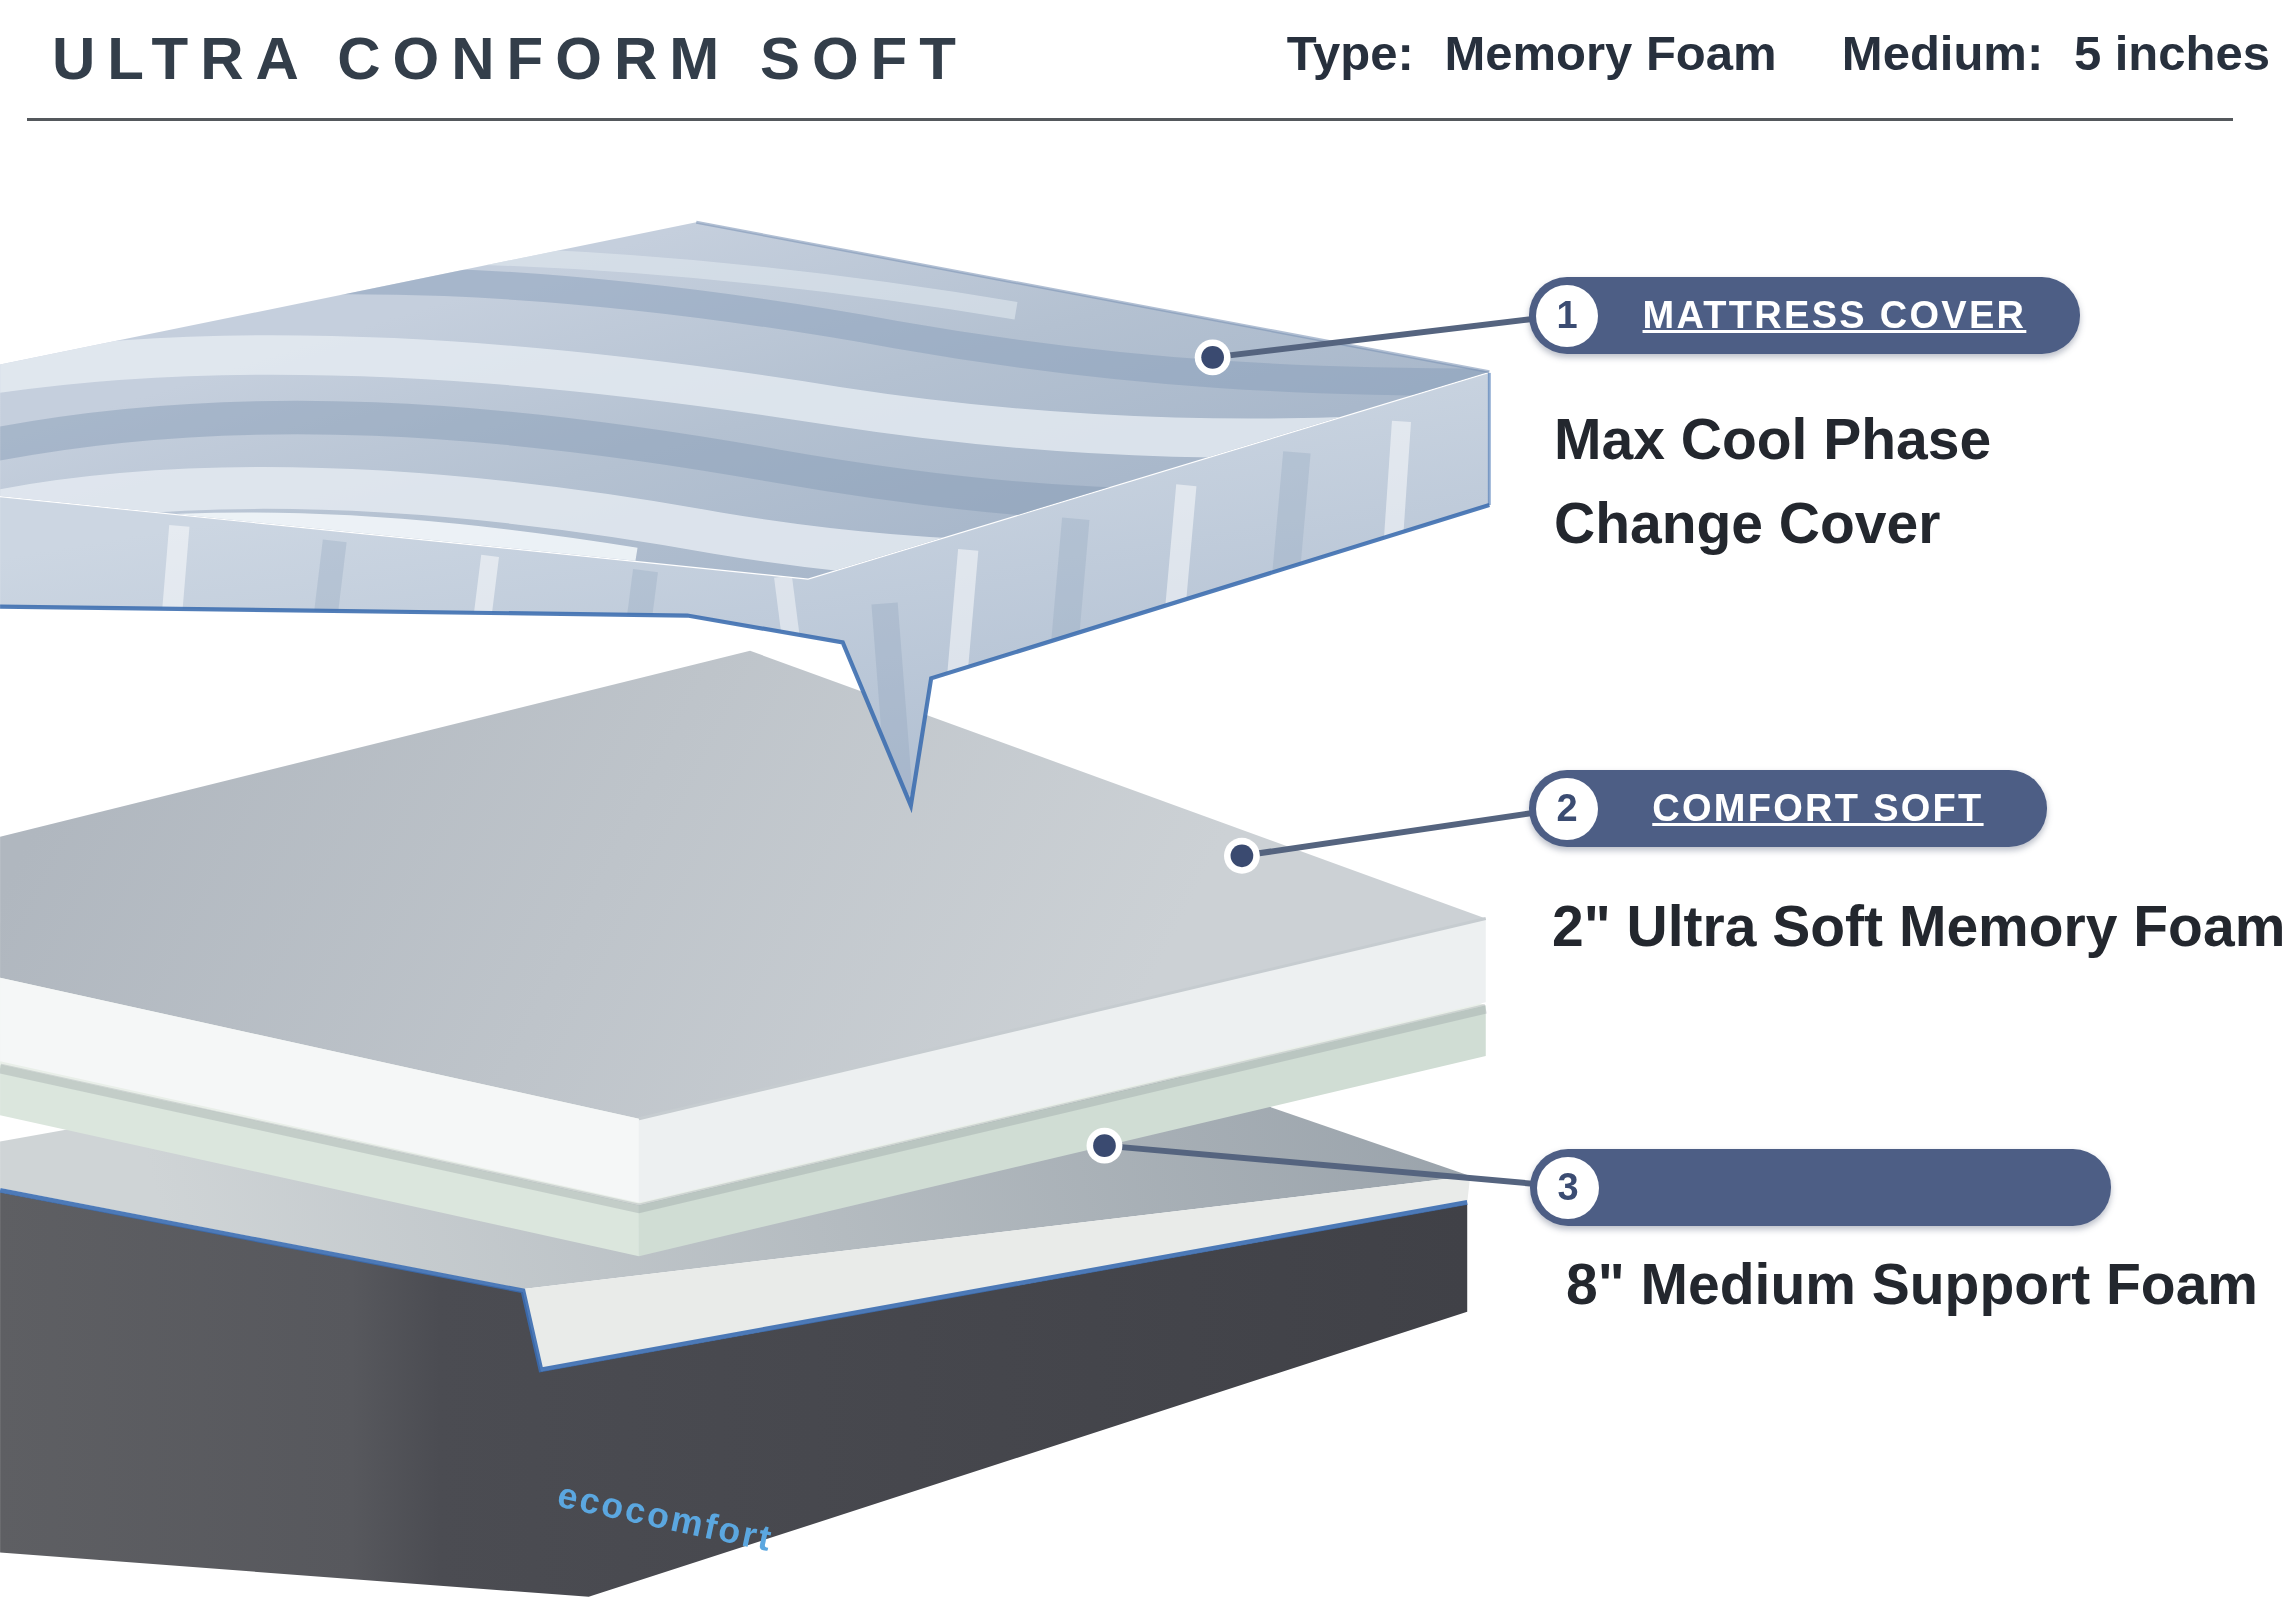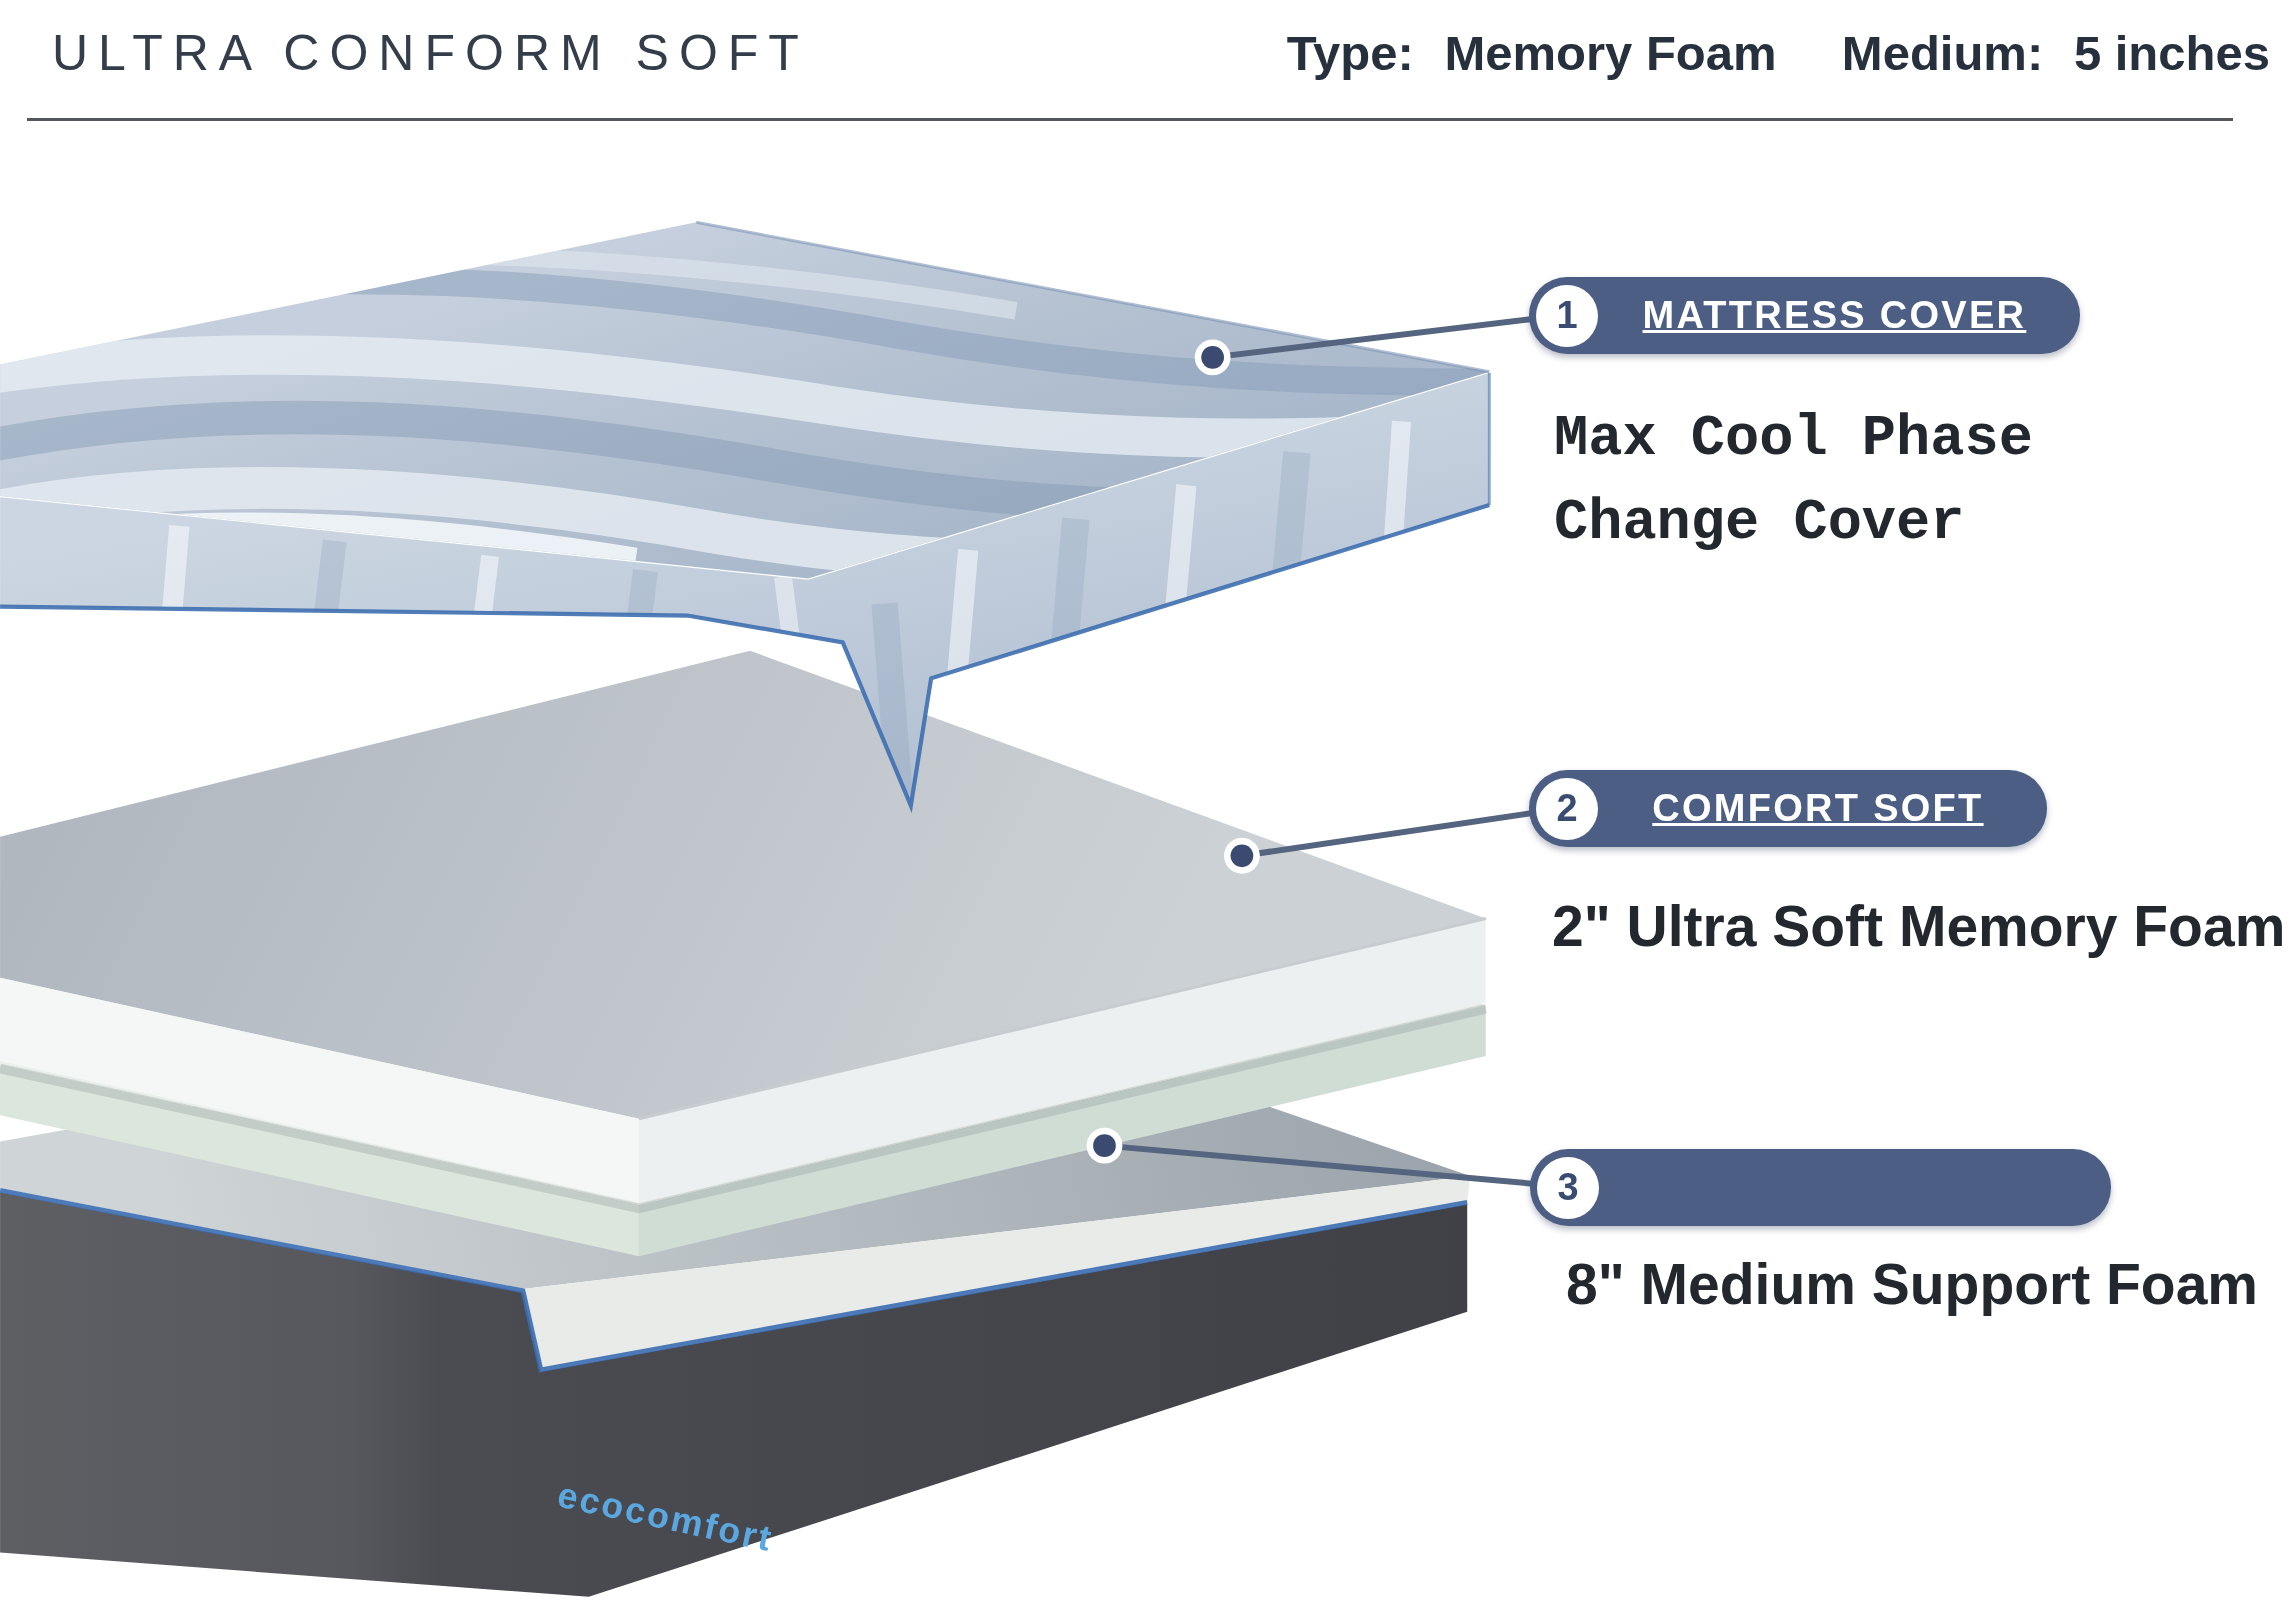--- a/index.html
+++ b/index.html
@@ -3,21 +3,21 @@
 <meta charset="utf-8">
 <style>
   html,body{margin:0;padding:0;background:#ffffff;}
   body{
     width:2295px;height:1604px;position:relative;overflow:hidden;
     font-family:"Liberation Sans", sans-serif;
   }
   
   .page-title{
     position:absolute;left:52px;top:24px;
-    font-size:50px;font-weight:400;letter-spacing:0.20em;
+    font-size:60px;font-weight:700;letter-spacing:0.20em;
     color:#333e4a;white-space:nowrap;
   }
   .specs{
     position:absolute;right:25px;top:25px;
     font-size:49px;color:#27303d;white-space:nowrap;
   }
   .specs .lbl{font-weight:700;}
   .specs .val{font-weight:800;margin-left:17px;}
   .specs .gap{display:inline-block;width:38px;}
   .divider{
@@ -43,21 +43,21 @@
     flex:1;text-align:center;padding:0 26px 0 16.7px;
     color:#ffffff;font-size:38px;font-weight:700;letter-spacing:0.06em;
     white-space:nowrap;
     text-decoration:underline;
   }
   .badge1{left:1529px;top:277px;width:551px;}
   .badge2{left:1529px;top:770px;width:518px;}
   .badge3{left:1530px;top:1149px;width:581px;}
   
   .desc{position:absolute;color:#23272e;white-space:nowrap;z-index:5;}
-  .desc1{left:1554px;top:397px;font-size:57px;font-weight:600;line-height:84px;font-family:Liberation Mono, monospace;}
+  .desc1{left:1554px;top:397px;font-size:57px;font-weight:600;line-height:84px;}
   .desc2{left:1552px;top:893px;font-size:57px;font-weight:700;}
   .desc3{left:1566px;top:1251px;font-size:57px;font-weight:700;}
 </style>
 </head>
 <body>
 
 <div class="page-title">ULTRA CONFORM SOFT</div>
 
 <div class="specs">
   <span class="lbl">Type:</span>

